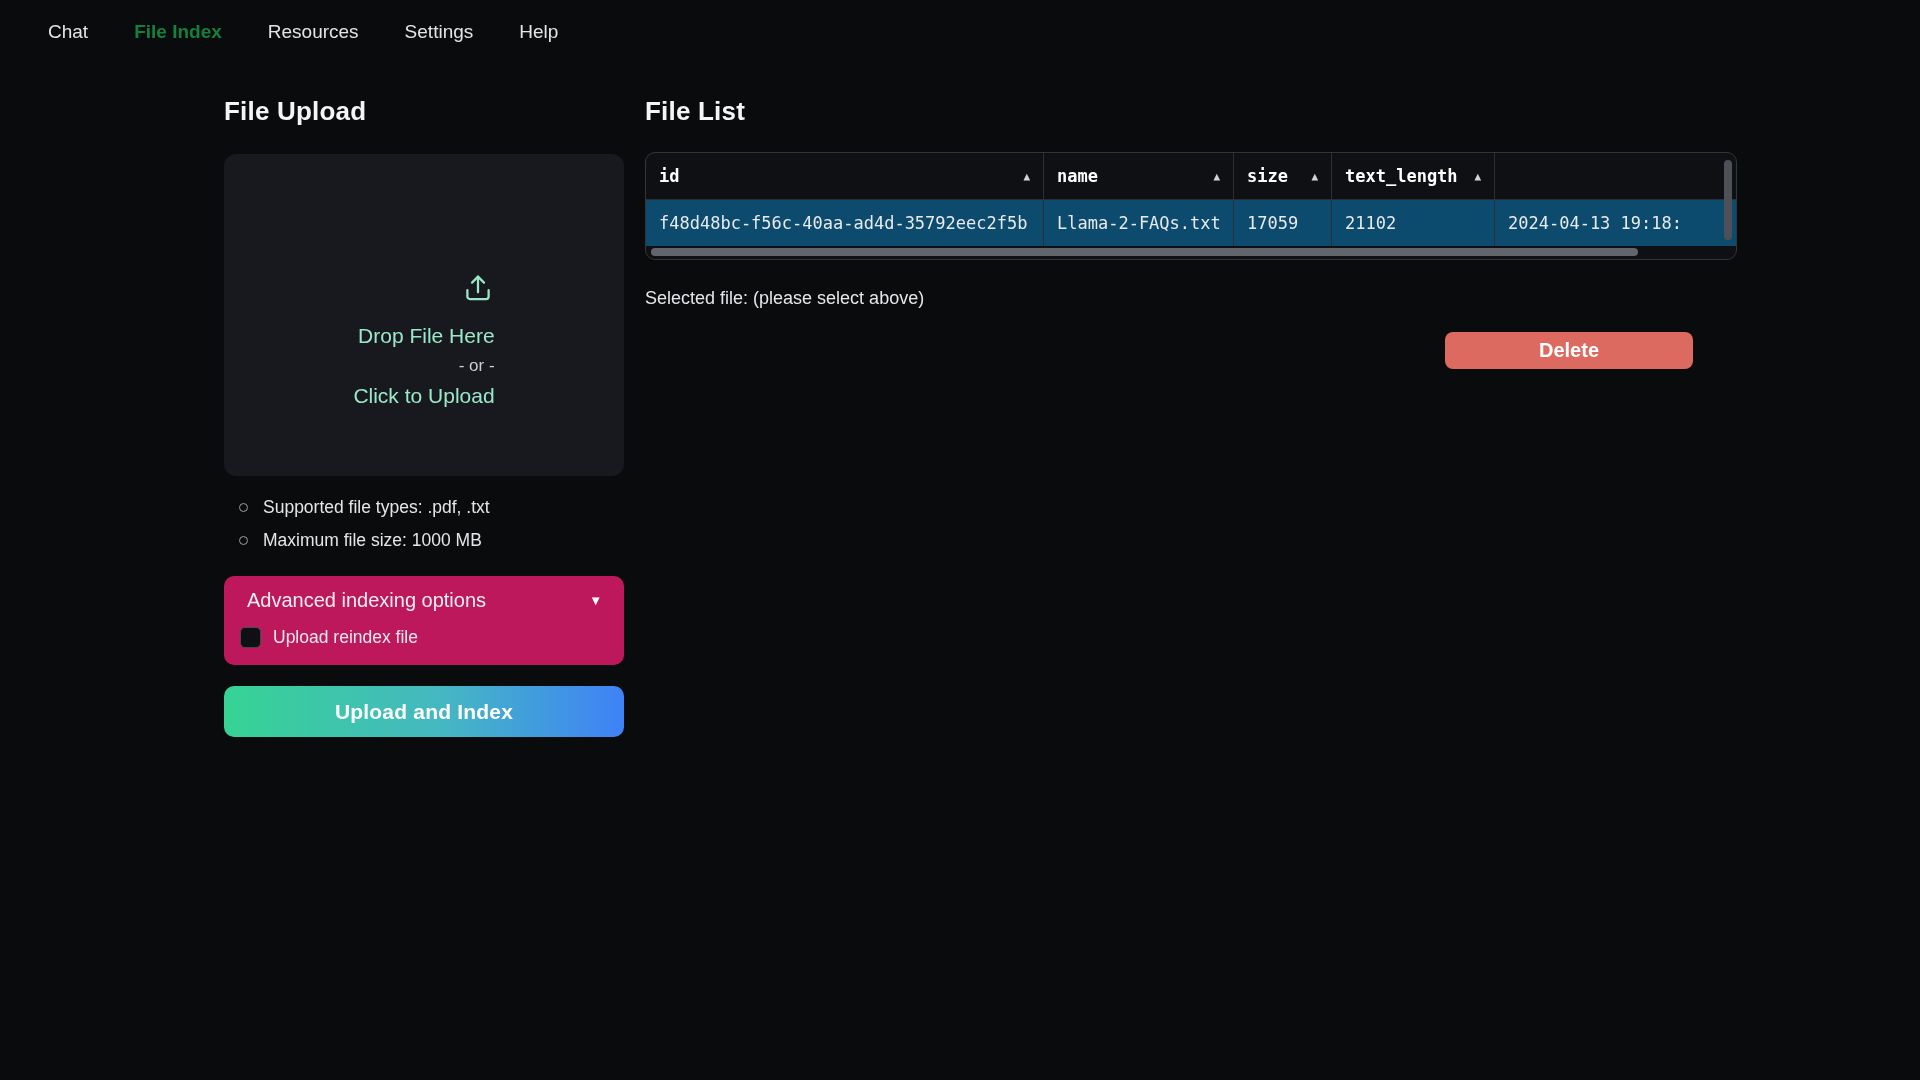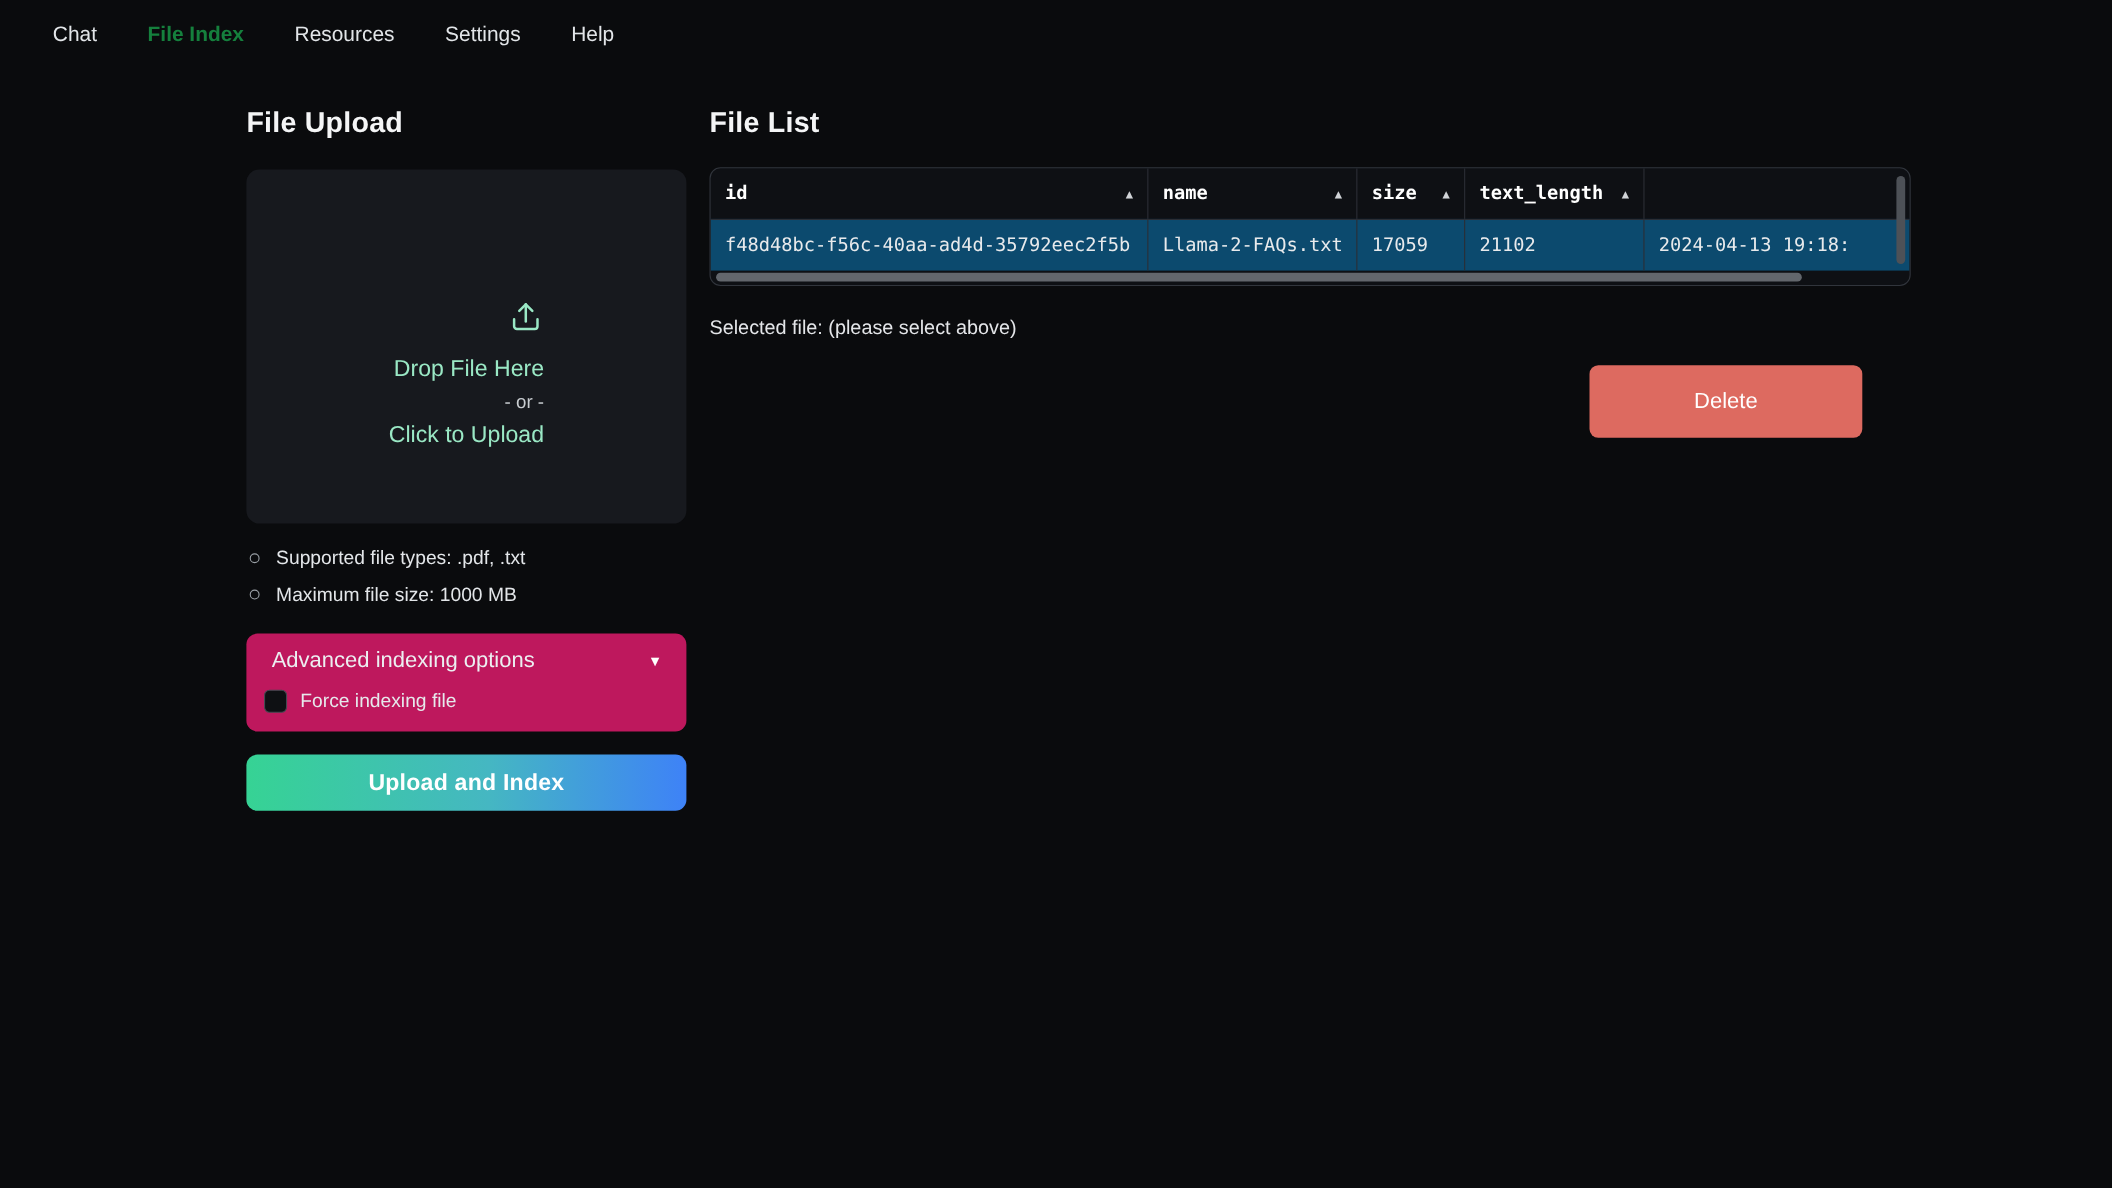--- a/index.html
+++ b/index.html
@@ -31,21 +31,21 @@
     background:#17191e; border-radius:12px;
     display:flex; flex-direction:column; align-items:center; justify-content:center;
     cursor:pointer;
   }
   .dropzone-inner { display:flex; flex-direction:column; align-items:flex-end; transform:translateY(26px); }
   .upload-icon { margin-bottom:16px; }
   .dz-line1 { font-size:21px; color:#9ae8c5; line-height:30px; }
   .dz-line2 { font-size:17px; color:#c9cdd1; line-height:29px; }
   .dz-line3 { font-size:21px; color:#9ae8c5; line-height:31px; cursor:pointer; }
 
-  .notes { position:absolute; top:497px; left:2px; list-style:none; }
+  .notes { position:absolute; top:497px; left:14px; list-style:none; }
   .note-item {
     position:relative; padding-left:25px; font-size:17.5px; color:#e3e6e9;
     line-height:20px; margin-bottom:13px;
   }
   .note-item::before {
     content:""; position:absolute; left:1px; top:6px;
     width:7px; height:7px; border:1.5px solid #9aa0a6; border-radius:50%;
   }
 
   .accordion {
@@ -101,24 +101,24 @@
     background:#62666c; border-radius:4px; cursor:grab;
   }
   .vscroll-thumb {
     position:absolute; right:4px; top:7px; width:8px; height:80px;
     background:#4d5157; border-radius:4px; cursor:grab;
   }
   .selected-file {
     position:absolute; top:288px; left:0; font-size:18px; color:#e4e6e9;
   }
   .delete-btn {
-    position:absolute; top:332px; left:800px; width:248px; height:66px;
+    position:absolute; top:332px; left:800px; width:248px; height:37px;
     border:none; border-radius:8px; background:#dd6a60; cursor:pointer;
     color:#ffffff; font-family:"Liberation Sans", sans-serif;
-    font-size:20px; font-weight:400;
+    font-size:20px; font-weight:700;
   }
 </style>
 </head>
 <body>
 
 <nav class="nav">
   <div class="nav-item">Chat</div>
   <div class="nav-item active">File Index</div>
   <div class="nav-item">Resources</div>
   <div class="nav-item">Settings</div>
@@ -146,21 +146,21 @@
     <li class="note-item">Maximum file size: 1000 MB</li>
   </ul>
 
   <div class="accordion">
     <div class="accordion-header">
       <span class="accordion-title">Advanced indexing options</span>
       <span class="accordion-arrow">▼</span>
     </div>
     <div class="checkbox-row">
       <span class="checkbox"></span>
-      <span class="checkbox-label">Force indexing file</span>
+      <span class="checkbox-label">Upload reindex file</span>
     </div>
   </div>
 
   <button class="upload-btn">Upload and Index</button>
 </section>
 
 <section class="right-col">
   <h2 class="panel-title">File List</h2>
 
   <div class="table-wrap">

